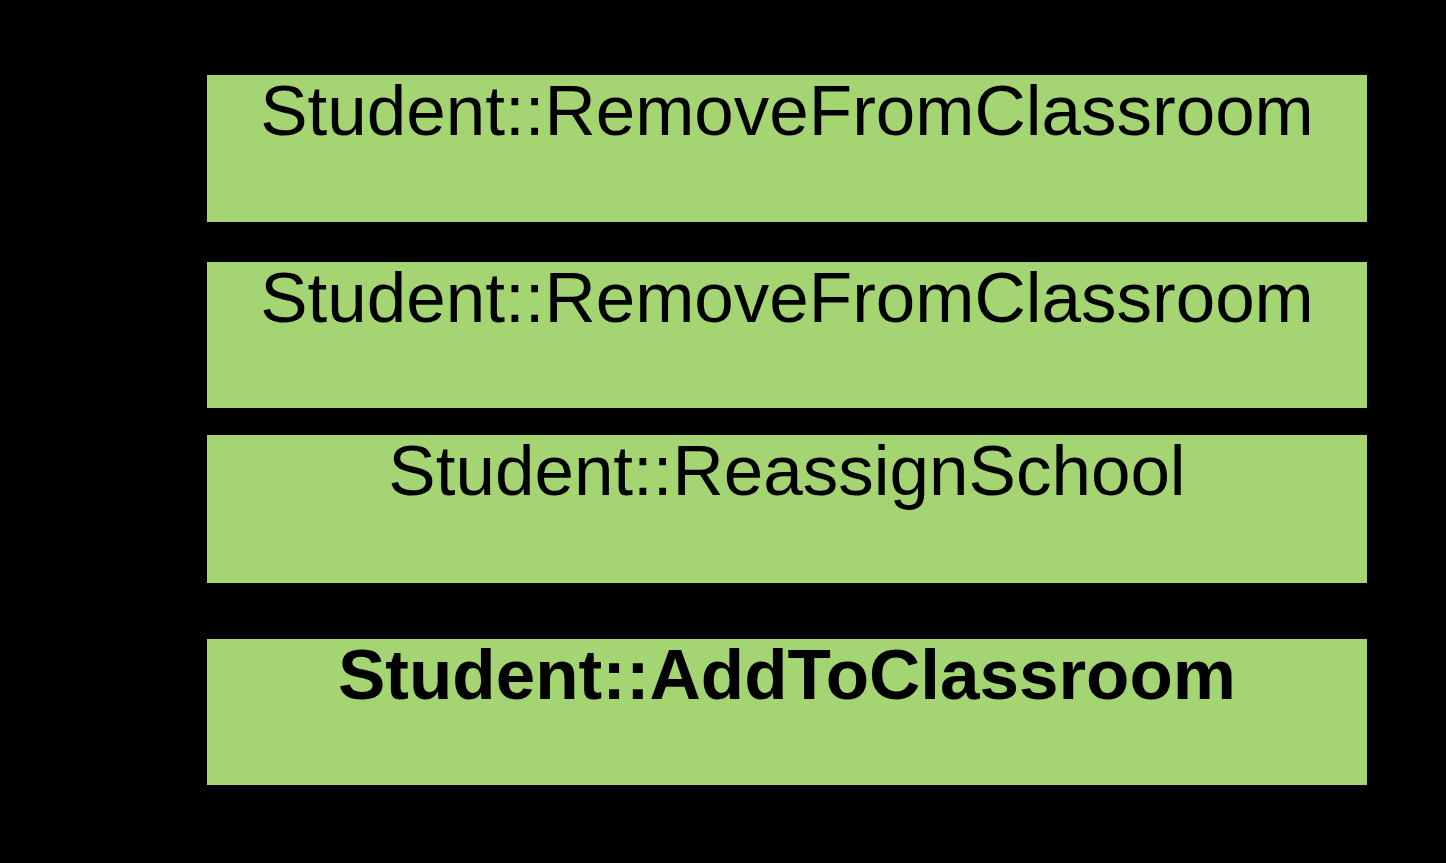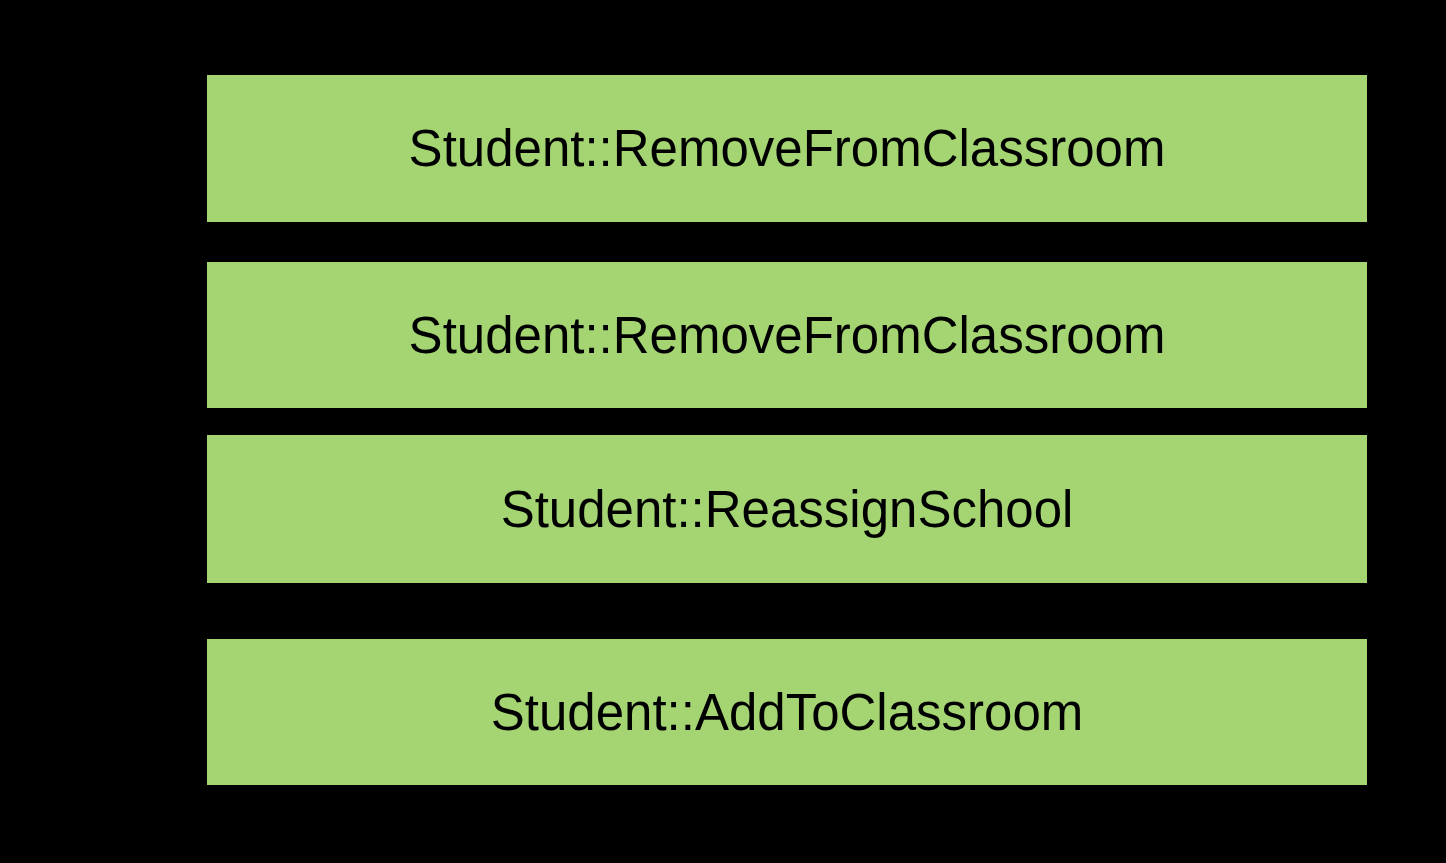--- a/index.html
+++ b/index.html
@@ -19,31 +19,30 @@
     inset: 0;
   }
   .event-box {
     position: absolute;
     left: 207px;
     width: 1160px;
     height: 147px;
     background: #a4d572;
     color: #000000;
     display: flex;
-    align-items: center;
     justify-content: center;
-    font-size: 51px;
+    font-size: 71px;
     line-height: 1;
     white-space: nowrap;
     letter-spacing: 0;
   }
   .event-box:nth-child(1) { top: 75px;  }
   .event-box:nth-child(2) { top: 262px; height: 146px; }
   .event-box:nth-child(3) { top: 435px; height: 148px; }
-  .event-box:nth-child(4) { top: 639px; height: 146px; }
+  .event-box:nth-child(4) { top: 639px; height: 146px; font-weight: bold; }
 </style>
 </head>
 <body>
 
 <div class="diagram">
   <div class="event-box">
     <span>Student::RemoveFromClassroom</span>
   </div>
   <div class="event-box">
     <span>Student::RemoveFromClassroom</span>

